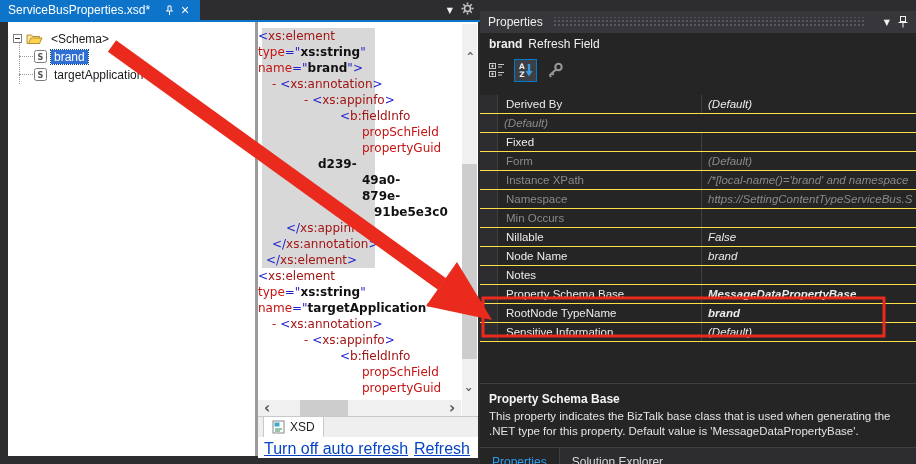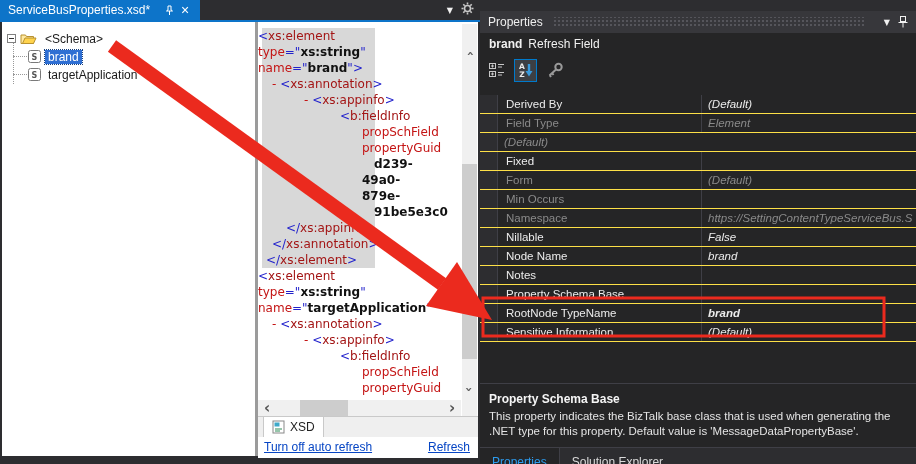--- a/index.html
+++ b/index.html
@@ -13,21 +13,21 @@
   .doc-tab { position:absolute; left:0; top:0; height:20px; background:#0D74C9; color:#fff;
              display:flex; align-items:center; padding:0 8px; font-size:12px; }
   .doc-tab .tab-label { margin-right:10px; white-space:nowrap; }
   .tab-ico { display:inline-flex; align-items:center; justify-content:center; width:14px; height:14px; margin-left:2px; }
   .tab-close { color:#fff; font-size:14px; line-height:12px; }
   #tabbar-right { position:absolute; right:6px; top:0; height:20px; display:flex; align-items:center; gap:8px; }
   .chev-down { color:#F1F1F1; font-size:8px; font-family:"DejaVu Sans",sans-serif; }
   #blue-line { position:absolute; left:0; top:20px; width:480px; height:2px; background:#0D74C9; }
 
   
-  #tree-panel { position:absolute; left:2px; top:22px; width:253px; height:434px; background:#fff; font-size:12px; color:#1a1a1a; }
+  #tree-panel { position:absolute; left:8px; top:22px; width:253px; height:434px; background:#fff; font-size:12px; color:#1a1a1a; }
   .tree-row { position:absolute; height:17px; display:flex; align-items:center; white-space:nowrap; }
   .expander { width:9px; height:9px; border:1px solid #808080; background:#fff; position:relative; margin-right:4px; }
   .expander::after { content:""; position:absolute; left:1px; top:3px; width:5px; height:1px; background:#333; }
   .tree-label { padding:0 3px; }
   .tree-label.selected { background:#2F6FD3; color:#fff; outline:1px dotted #16407e; }
   .dotline-v { position:absolute; border-left:1px dotted #999; }
   .dotline-h { position:absolute; border-top:1px dotted #999; }
 
   
   #v-split { position:absolute; left:255px; top:22px; width:3px; height:434px; background:#9B9B9B; }
@@ -57,21 +57,21 @@
   #h-thumb { position:absolute; left:42px; top:0; width:48px; height:16px; background:#CDCDCD; }
   #h-left  { position:absolute; left:2px; top:0; width:14px; height:16px; }
   #h-right { position:absolute; right:2px; top:0; width:14px; height:16px; }
   #h-left, #h-right { color:#555; font-size:15px; font-weight:bold; display:flex; align-items:center; justify-content:center;
                       font-family:"DejaVu Sans",sans-serif; }
 
   
   #xsd-strip { position:absolute; left:0; top:394px; width:220px; height:21px; background:#EFEFEF; border-top:1px solid #C9C9C9; }
   #xsd-tab { position:absolute; left:5px; top:0; height:21px; background:#fff; border:1px solid #C9C9C9; border-top:none;
              display:flex; align-items:center; padding:0 8px; font-size:12px; color:#222; gap:5px; }
-  #links-row { position:absolute; left:0; top:415px; width:220px; height:21px; background:#fff; font-size:12px; }
+  #links-row { position:absolute; left:0; top:415px; width:220px; height:21px; background:#fff; font-size:16px; }
   #links-row a { color:#0645C4; text-decoration:underline; position:absolute; top:3px; white-space:nowrap; }
   #link-auto { left:6px; }
   #link-refresh { right:8px; }
 
   
   #right-window { position:absolute; left:480px; top:11px; width:436px; height:464px; background:#252526; color:#F1F1F1; }
   #props-titlebar { position:absolute; left:0; top:0; width:436px; height:22px; background:#37373B;
                     display:flex; align-items:center; padding:0 8px; font-size:12px; color:#EFEFEF; }
   #props-dots { flex:1; height:10px; margin:0 10px;
                 background-image:radial-gradient(#55555B 1px, transparent 1px); background-size:4px 4px; background-position:0 2px; }
@@ -187,21 +187,21 @@
         <div id="sel-rect"></div>
         <div id="code-lines">
             <div class="code-line" style="padding-left: 0px;"><span class="cp">&lt;</span><span class="cel">xs:element</span></div>
             <div class="code-line" style="padding-left: 0px;"><span class="cat">type</span><span class="cp">="</span><span class="cv">xs:string</span><span class="cp">"</span></div>
             <div class="code-line" style="padding-left: 0px;"><span class="cat">name</span><span class="cp">="</span><span class="cv">brand</span><span class="cp">"&gt;</span></div>
             <div class="code-line" style="padding-left: 14px;"><span class="cd">- </span><span class="cp">&lt;</span><span class="cel">xs:annotation</span><span class="cp">&gt;</span></div>
             <div class="code-line" style="padding-left: 46px;"><span class="cd">- </span><span class="cp">&lt;</span><span class="cel">xs:appinfo</span><span class="cp">&gt;</span></div>
             <div class="code-line" style="padding-left: 82px;"><span class="cp">&lt;</span><span class="cel">b:fieldInfo</span></div>
             <div class="code-line" style="padding-left: 104px;"><span class="cat">propSchField</span></div>
             <div class="code-line" style="padding-left: 104px;"><span class="cat">propertyGuid</span></div>
-            <div class="code-line" style="padding-left: 116px;"><span class="cv">d239-</span></div>
+            <div class="code-line" style="padding-left: 60px;"><span class="cv">d239-</span></div>
             <div class="code-line" style="padding-left: 104px;"><span class="cv">49a0-</span></div>
             <div class="code-line" style="padding-left: 104px;"><span class="cv">879e-</span></div>
             <div class="code-line" style="padding-left: 116px;"><span class="cv">91be5e3c0</span></div>
             <div class="code-line" style="padding-left: 28px;"><span class="cp">&lt;/</span><span class="cel">xs:appinfo</span><span class="cp">&gt;</span></div>
             <div class="code-line" style="padding-left: 14px;"><span class="cp">&lt;/</span><span class="cel">xs:annotation</span><span class="cp">&gt;</span></div>
             <div class="code-line" style="padding-left: 8px;"><span class="cp">&lt;/</span><span class="cel">xs:element</span><span class="cp">&gt;</span></div>
             <div class="code-line" style="padding-left: 0px;"><span class="cp">&lt;</span><span class="cel">xs:element</span></div>
             <div class="code-line" style="padding-left: 0px;"><span class="cat">type</span><span class="cp">="</span><span class="cv">xs:string</span><span class="cp">"</span></div>
             <div class="code-line" style="padding-left: 0px;"><span class="cat">name</span><span class="cp">="</span><span class="cv">targetApplication</span><span class="cp">"</span></div>
             <div class="code-line" style="padding-left: 14px;"><span class="cd">- </span><span class="cp">&lt;</span><span class="cel">xs:annotation</span><span class="cp">&gt;</span></div>
@@ -296,65 +296,66 @@
     </div>
 
     <div id="props-grid">
         <div class="prow">
           <div class="pgutter"></div>
           <div class="pname lit">Derived By</div>
           <div class="pval lit">(Default)</div>
         </div>
         <div class="prow">
           <div class="pgutter"></div>
-          <div class="pname dim">Field Type</div>
-          <div class="pval dim">Element</div>
-        </div>
-        <div class="prow">
-          <div class="pgutter"></div>
           <div class="pval dim">(Default)</div>
         </div>
         <div class="prow">
           <div class="pgutter"></div>
           <div class="pname lit">Fixed</div>
           <div class="pval lit"></div>
         </div>
         <div class="prow">
           <div class="pgutter"></div>
           <div class="pname dim">Form</div>
           <div class="pval dim">(Default)</div>
         </div>
         <div class="prow">
           <div class="pgutter"></div>
+          <div class="pname dim">Instance XPath</div>
+          <div class="pval dim">/*[local-name()='brand' and namespace</div>
+        </div>
+        <div class="prow">
+          <div class="pgutter"></div>
+          <div class="pname dim">Namespace</div>
+          <div class="pval dim">https://SettingContentTypeServiceBus.S</div>
+        </div>
+        <div class="prow">
+          <div class="pgutter"></div>
           <div class="pname dim">Min Occurs</div>
           <div class="pval dim"></div>
         </div>
         <div class="prow">
           <div class="pgutter"></div>
-          <div class="pname dim">Namespace</div>
-          <div class="pval dim">https://SettingContentTypeServiceBus.S</div>
-        </div>
-        <div class="prow">
-          <div class="pgutter"></div>
           <div class="pname lit">Nillable</div>
           <div class="pval lit">False</div>
         </div>
         <div class="prow">
           <div class="pgutter"></div>
           <div class="pname lit">Node Name</div>
           <div class="pval lit">brand</div>
         </div>
         <div class="prow">
           <div class="pgutter"></div>
           <div class="pname lit">Notes</div>
           <div class="pval lit"></div>
         </div>
         <div class="prow">
           <div class="pgutter"></div>
           <div class="pname lit">Property Schema Base</div>
+          <div class="pval lit bval">MessageDataPropertyBase</div>
         </div>
         <div class="prow">
           <div class="pgutter"></div>
           <div class="pname lit">RootNode TypeName</div>
           <div class="pval lit bval">brand</div>
         </div>
         <div class="prow">
           <div class="pgutter"></div>
           <div class="pname lit">Sensitive Information</div>
           <div class="pval lit">(Default)</div>

